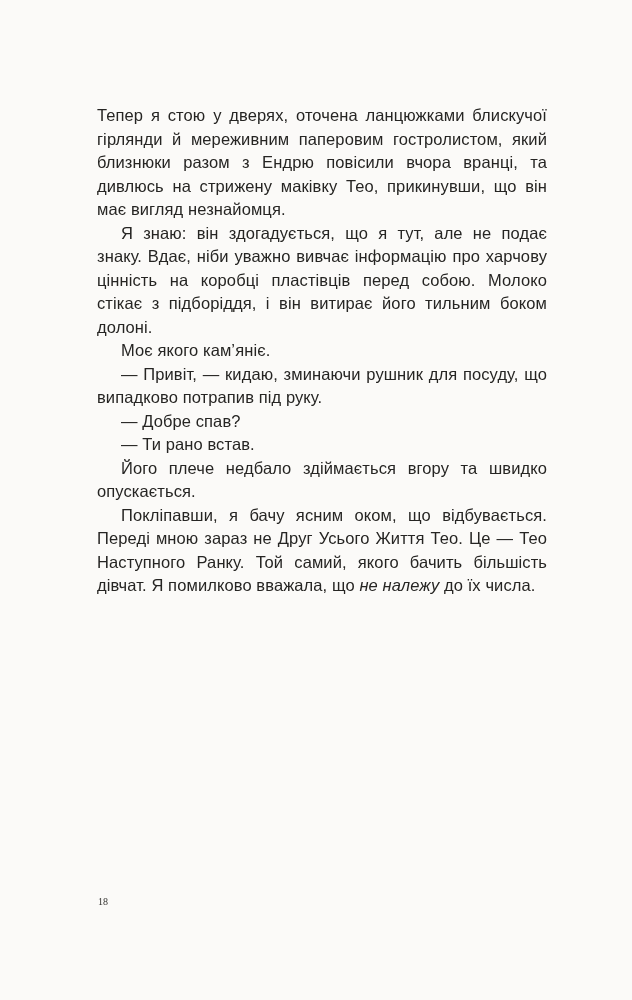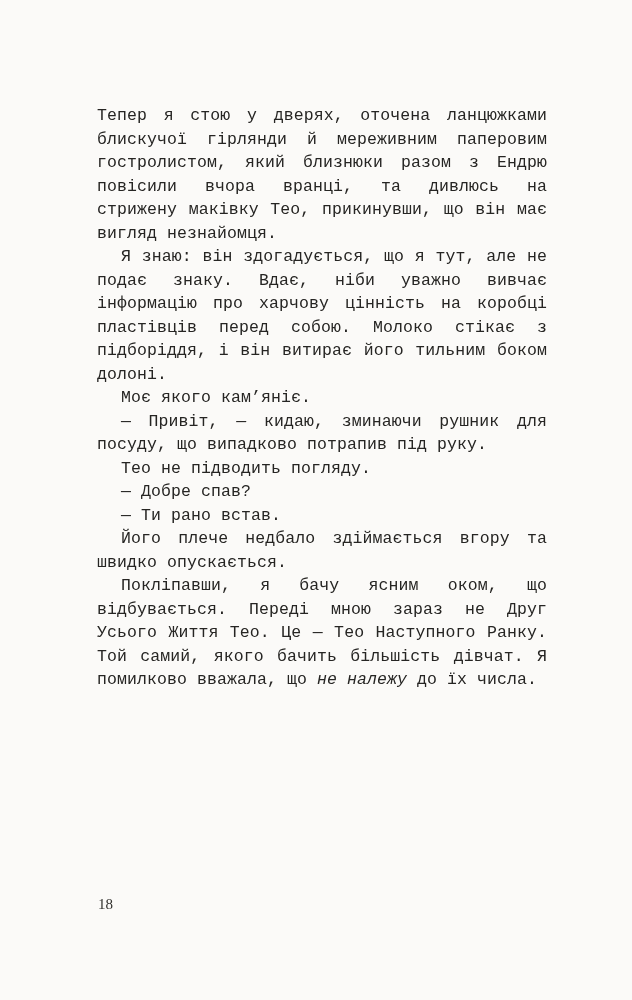--- a/index.html
+++ b/index.html
@@ -16,21 +16,21 @@
     position: relative;
     width: 632px;
     height: 1000px;
     background: #fbfaf8;
   }
   .text-block {
     position: absolute;
     left: 97px;
     top: 104px;
     width: 450px;
-    font-family: Liberation Mono, monospace;
+    font-family: Liberation Sans, sans-serif;
     font-size: 16.5px;
     line-height: 23.5px;
     color: #262523;
     text-align: justify;
     letter-spacing: 0.1px;
   }
   .text-block p {
     margin: 0;
     padding: 0;
     text-indent: 1.45em;
@@ -39,33 +39,32 @@
     text-indent: 0;
   }
   .text-block em {
     font-style: italic;
   }
   .page-number {
     position: absolute;
     left: 98px;
     top: 896px;
     font-family: "Liberation Serif", "DejaVu Serif", serif;
-    font-size: 15px;
+    font-size: 10px;
     color: #33322f;
   }
 </style>
 </head>
 <body>
 
 <div class="page">
   <div class="text-block">
       <p class="no-indent"><span>Тепер я стою у дверях, оточена ланцюжками блискучої гірлянди й мереживним паперовим гостролистом, який близнюки разом з Ендрю повісили вчора вранці, та дивлюсь на стрижену маківку Тео, прикинувши, що він має вигляд незнайомця.</span></p>
       <p><span>Я знаю: він здогадується, що я тут, але не подає знаку. Вдає, ніби уважно вивчає інформацію про харчову цінність на коробці пластівців перед собою. Молоко стікає з підборіддя, і він витирає його тильним боком долоні.</span></p>
       <p><span>Моє якого кам’яніє.</span></p>
       <p><span>— Привіт, — кидаю, зминаючи рушник для посуду, що випадково потрапив під руку.</span></p>
-      <p><span>Тео не підводить погляду.</span></p>
       <p><span>— Добре спав?</span></p>
       <p><span>— Ти рано встав.</span></p>
       <p><span>Його плече недбало здіймається вгору та швидко опускається.</span></p>
       <p><span>Покліпавши, я бачу ясним оком, що відбувається. Переді мною зараз не Друг Усього Життя Тео. Це — Тео Наступного Ранку. Той самий, якого бачить більшість дівчат. Я помилково вважала, що </span><em>не належу</em><span> до їх числа.</span></p>
     </div>
   <div class="page-number">18</div>
 </div>
 
 </body></html>

